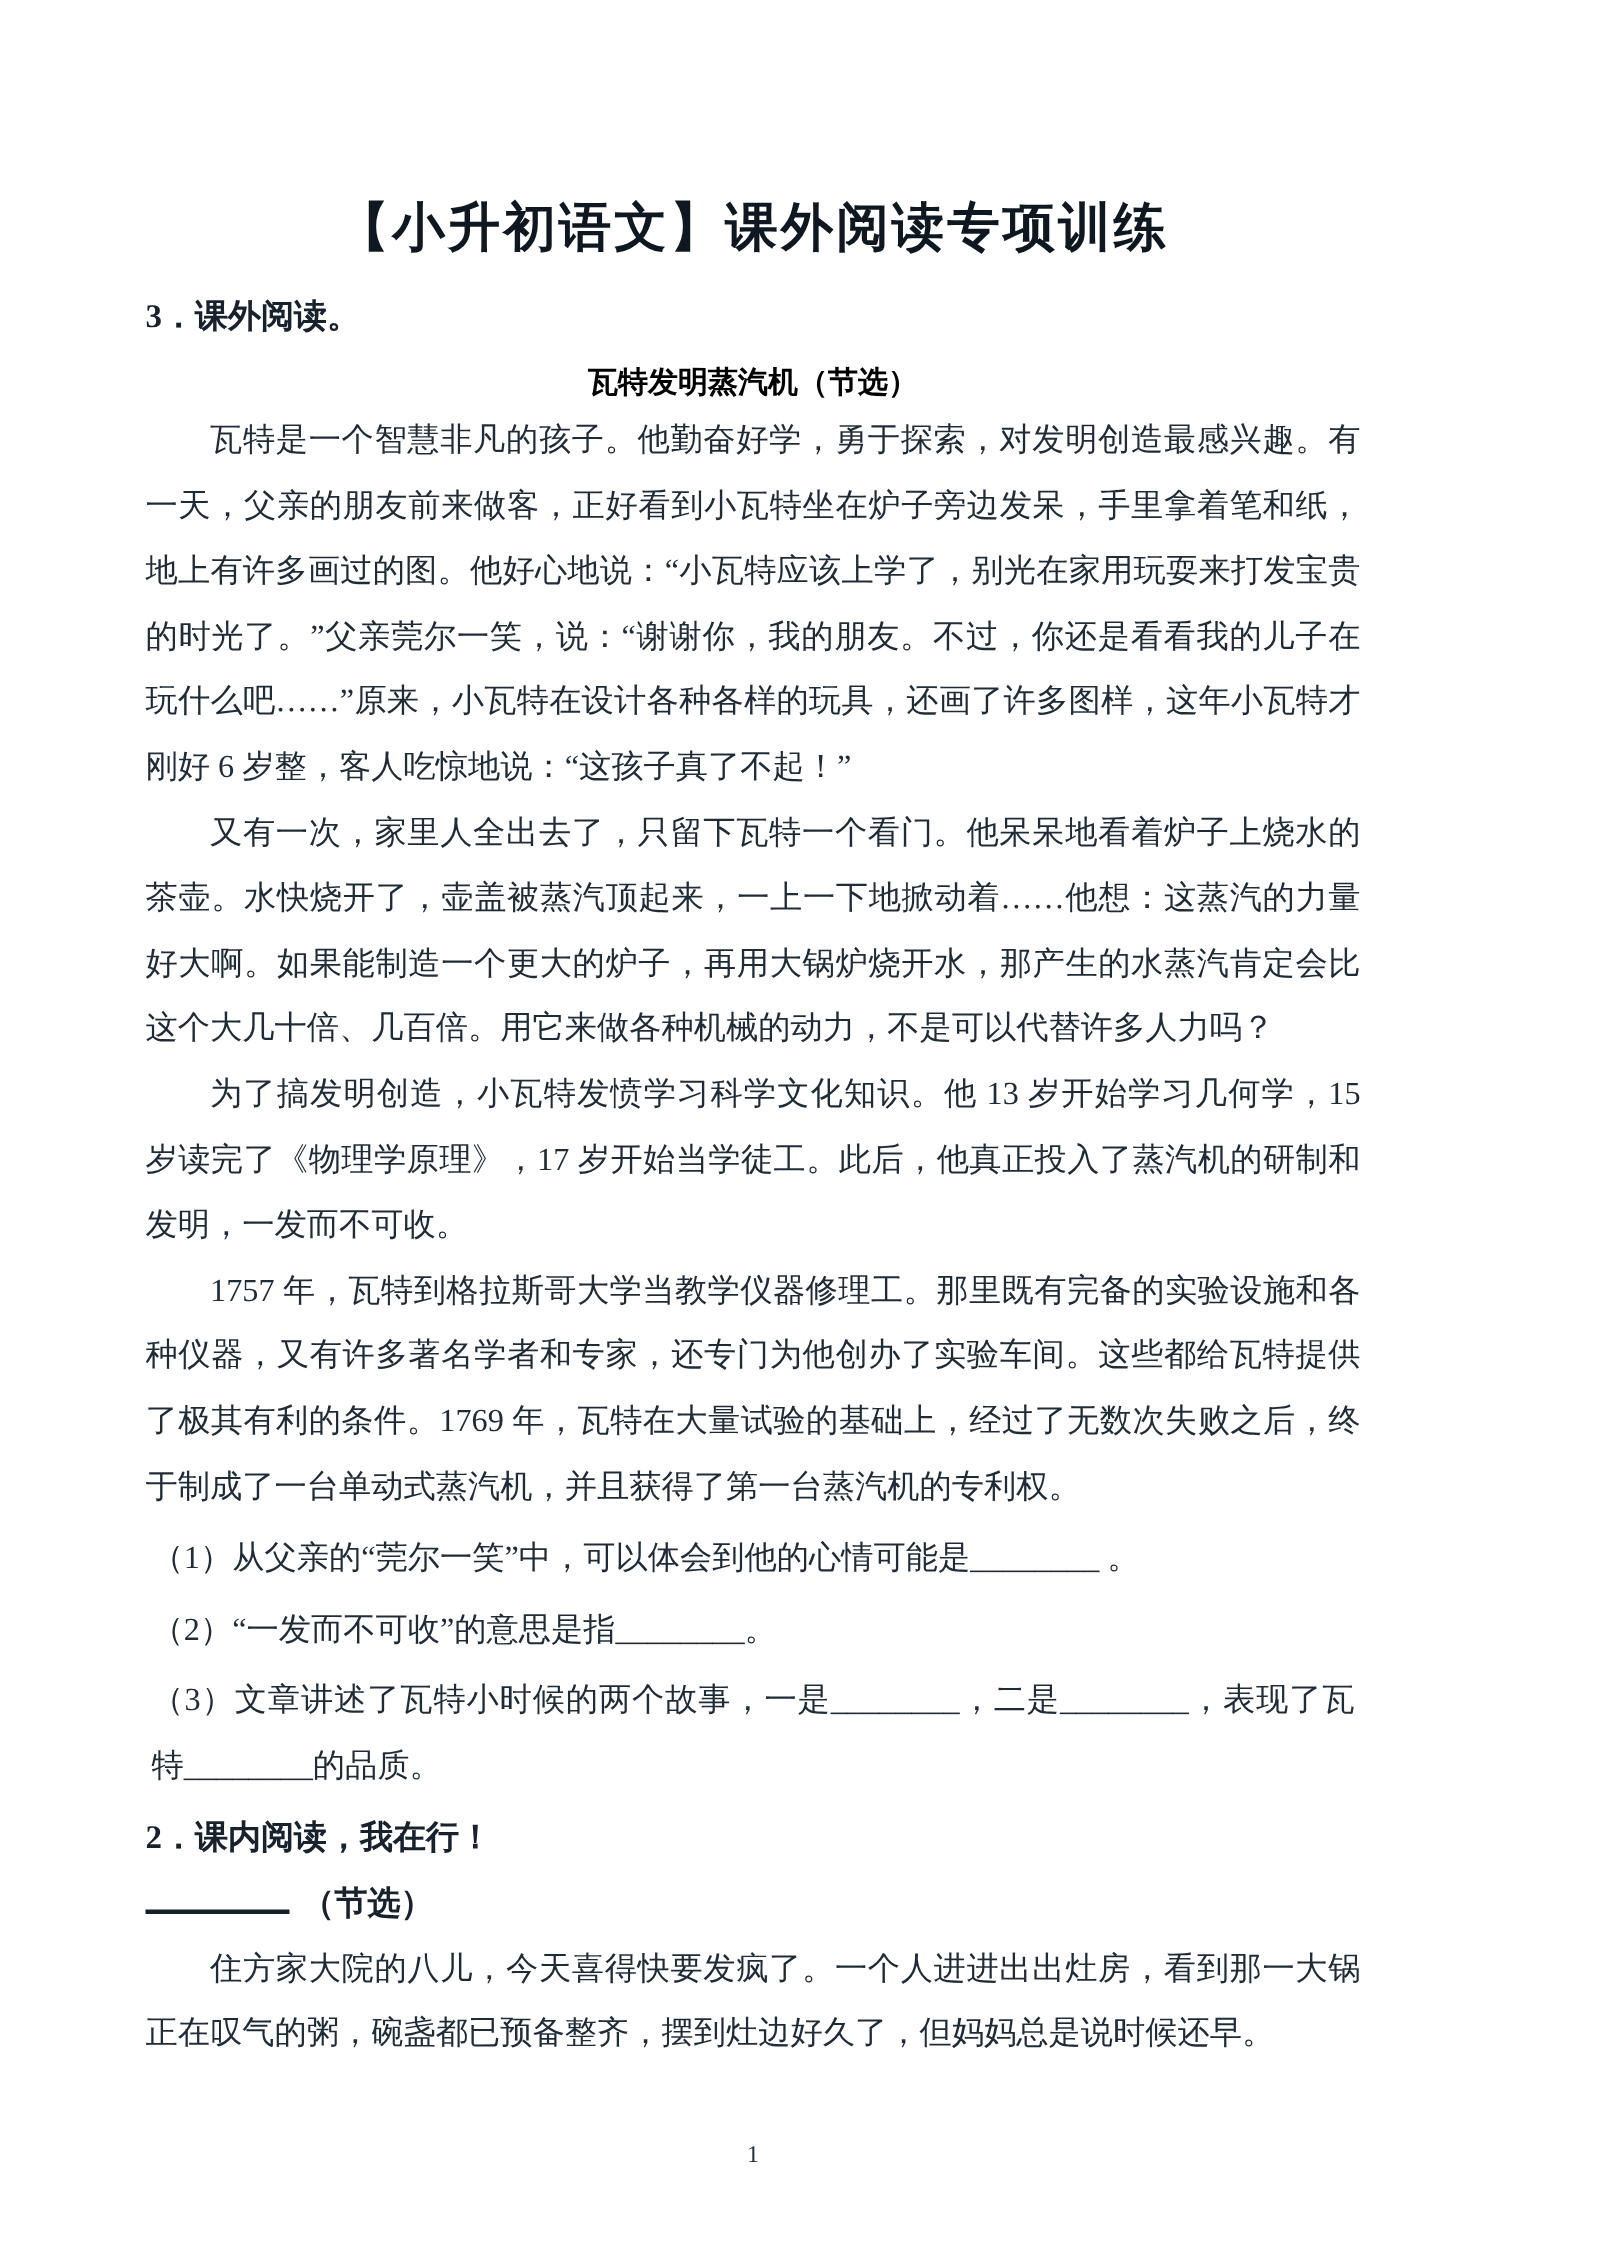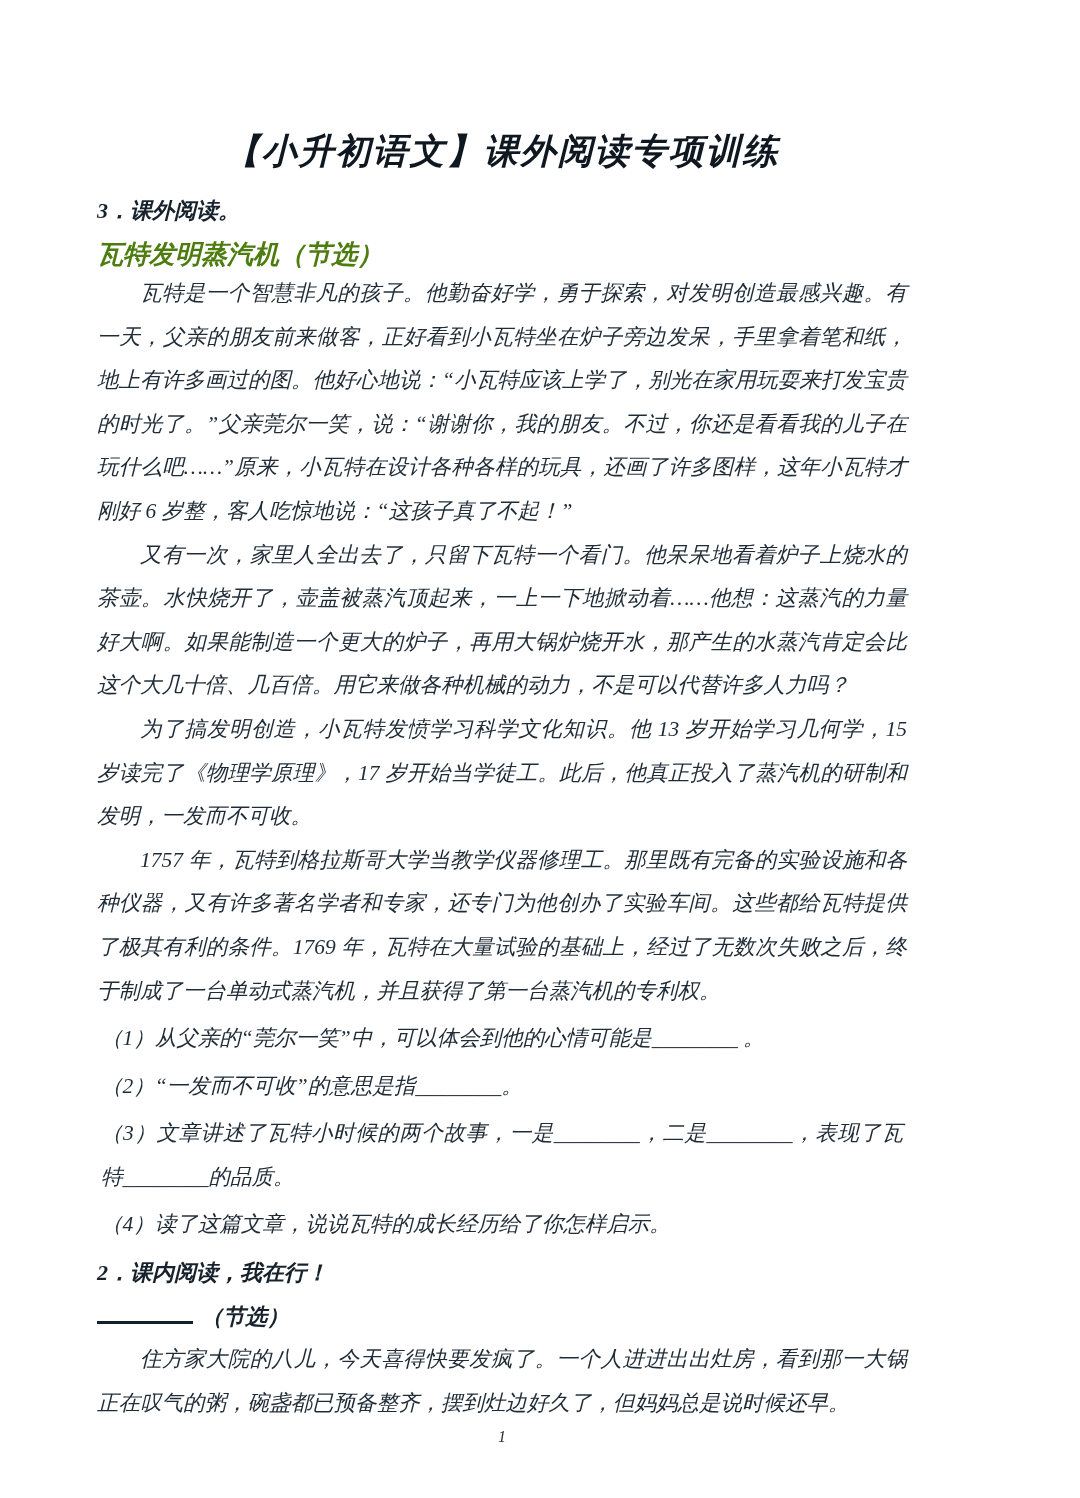--- a/index.html
+++ b/index.html
@@ -4,47 +4,46 @@
 <style>
   html,body { margin:0; padding:0; background:#ffffff; }
   .page {
     position:relative;
     width:1004px;
     height:1498px;
     background:#ffffff;
     font-family:"Liberation Serif","DejaVu Serif",serif;
     color:#1f2b36;
     overflow:hidden;
-    font-style:italic;
   }
   .content { padding:0 97px; }
   .doc-title {
     margin:0;
     padding-top:124px;
     text-align:center;
     font-size:35px;
     font-weight:bold;
     letter-spacing:2px;
     color:#0f1820;
     line-height:56px;
   }
   .sec-heading {
     font-size:22px;
     font-weight:bold;
     line-height:34px;
     margin-top:14px;
     color:#17222d;
   }
   .passage-title {
-    text-align:left;
-    font-size:26px;
+    text-align:center;
+    font-size:20px;
     font-weight:bold;
     line-height:34px;
     margin-top:10px;
-    color:#4d7c0f;
+    color:#000000;
   }
   .body-flow {
     font-size:21.5px;
     line-height:43.6px;
     text-align:justify;
   }
   .body-flow p.para {
     margin:0;
     text-indent:2em;
   }
@@ -94,21 +93,20 @@
 
     <div class="body-flow">
       <p class="para">瓦特是一个智慧非凡的孩子。他勤奋好学，勇于探索，对发明创造最感兴趣。有一天，父亲的朋友前来做客，正好看到小瓦特坐在炉子旁边发呆，手里拿着笔和纸，地上有许多画过的图。他好心地说：“小瓦特应该上学了，别光在家用玩耍来打发宝贵的时光了。”父亲莞尔一笑，说：“谢谢你，我的朋友。不过，你还是看看我的儿子在玩什么吧……”原来，小瓦特在设计各种各样的玩具，还画了许多图样，这年小瓦特才刚好 6 岁整，客人吃惊地说：“这孩子真了不起！”</p>
       <p class="para">又有一次，家里人全出去了，只留下瓦特一个看门。他呆呆地看着炉子上烧水的茶壶。水快烧开了，壶盖被蒸汽顶起来，一上一下地掀动着……他想：这蒸汽的力量好大啊。如果能制造一个更大的炉子，再用大锅炉烧开水，那产生的水蒸汽肯定会比这个大几十倍、几百倍。用它来做各种机械的动力，不是可以代替许多人力吗？</p>
       <p class="para">为了搞发明创造，小瓦特发愤学习科学文化知识。他 13 岁开始学习几何学，15 岁读完了《物理学原理》，17 岁开始当学徒工。此后，他真正投入了蒸汽机的研制和发明，一发而不可收。</p>
       <p class="para">1757 年，瓦特到格拉斯哥大学当教学仪器修理工。那里既有完备的实验设施和各种仪器，又有许多著名学者和专家，还专门为他创办了实验车间。这些都给瓦特提供了极其有利的条件。1769 年，瓦特在大量试验的基础上，经过了无数次失败之后，终于制成了一台单动式蒸汽机，并且获得了第一台蒸汽机的专利权。</p>
 
       <p class="question">（1）从父亲的“莞尔一笑”中，可以体会到他的心情可能是________ 。</p>
       <p class="question">（2）“一发而不可收”的意思是指________。</p>
       <p class="question">（3）文章讲述了瓦特小时候的两个故事，一是________，二是________，表现了瓦特________的品质。</p>
-      <p class="question">（4）读了这篇文章，说说瓦特的成长经历给了你怎样启示。</p>
 
       <p class="sec2-heading">2．课内阅读，我在行！</p>
 
       <div class="center-title-line">
         <span class="blank-line"></span><span>（节选）</span>
       </div>
 
       <p class="para">住方家大院的八儿，今天喜得快要发疯了。一个人进进出出灶房，看到那一大锅正在叹气的粥，碗盏都已预备整齐，摆到灶边好久了，但妈妈总是说时候还早。</p>
     </div>
 

